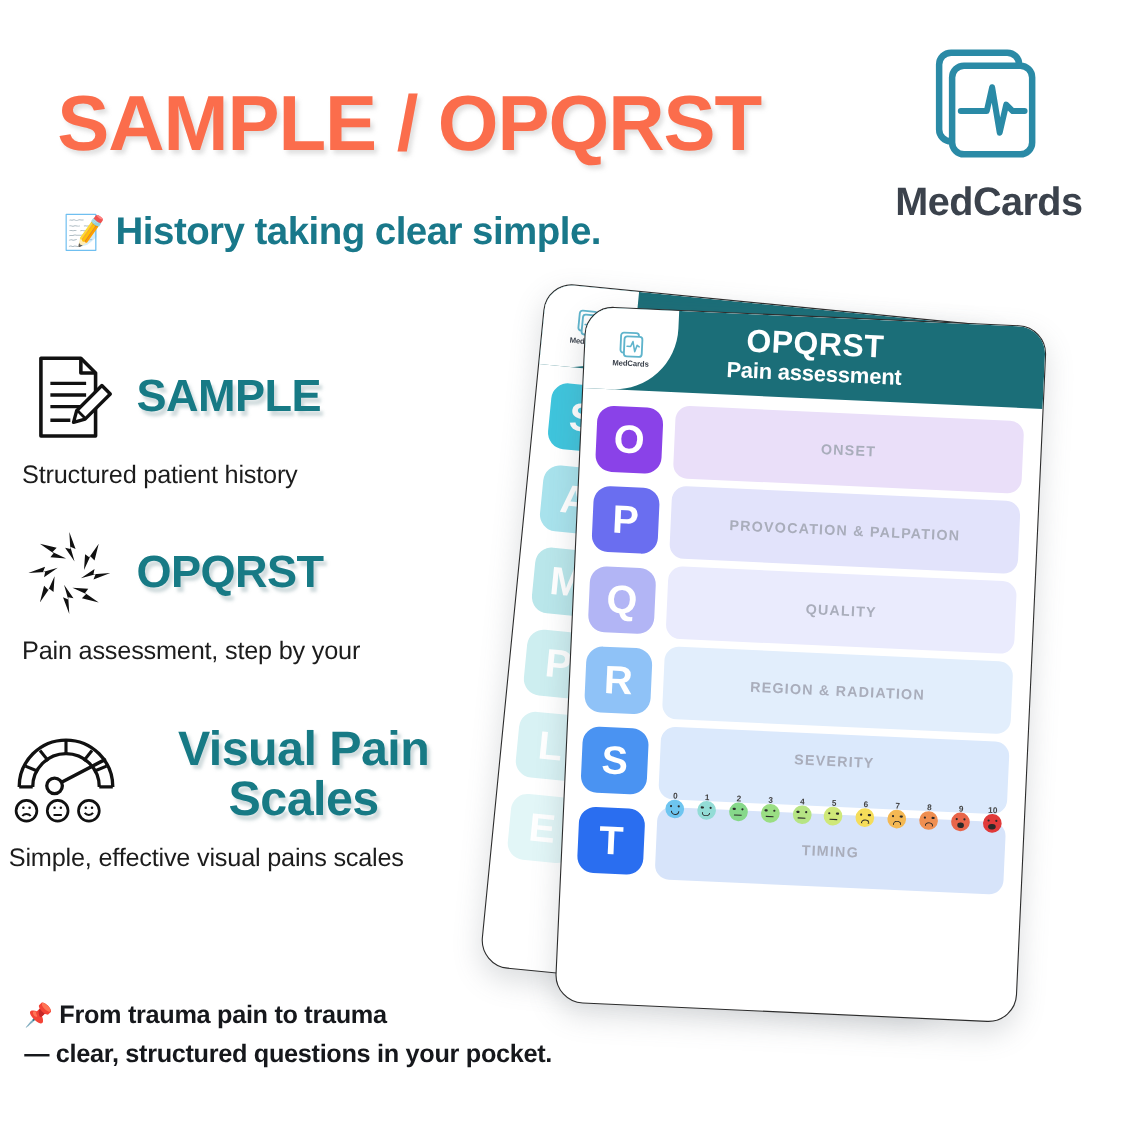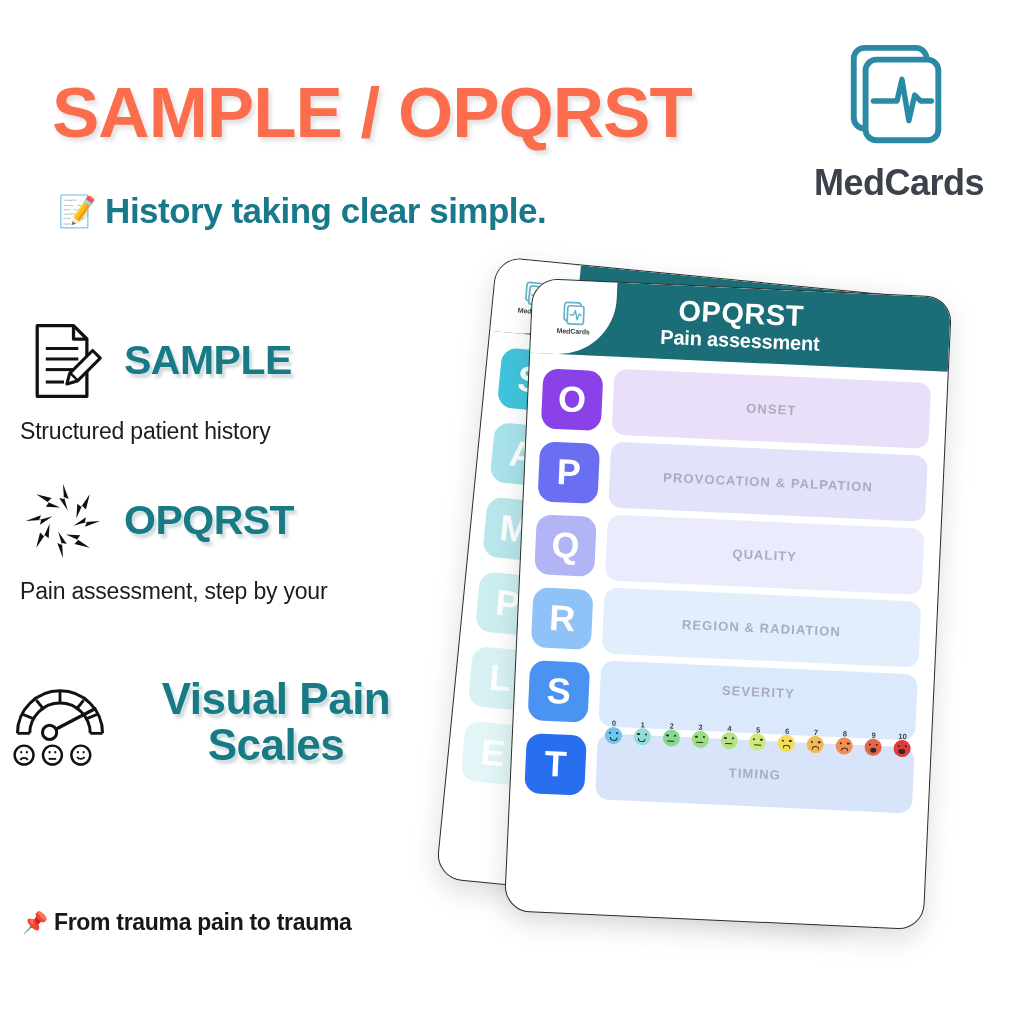--- a/index.html
+++ b/index.html
@@ -46,21 +46,21 @@
     text-shadow:3px 4px 3px rgba(150,175,180,0.45);
     line-height:1.05;
   }
   .feature-desc {
     font-size:23px; color:#1c1c1c; text-align:left;
     margin-top:14px; letter-spacing:-0.2px;
   }
 
   #feature-sample { left:20px; top:318px; width:440px; }
   #feature-opqrst { left:20px; top:478px; width:440px; }
-  #feature-scales { left:8px; top:674px; width:470px; }
+  #feature-scales { left:8px; top:656px; width:470px; }
   #feature-scales .feature-head { gap:14px; }
   #feature-scales .feature-title { font-size:44px; text-align:center; width:300px; }
 
   
   #footer {
     position:absolute; left:22px; top:905px; width:640px;
     font-size:23px; font-weight:bold; color:#16181c;
     line-height:1.52; letter-spacing:-0.3px;
   }
   #footer .pin { font-size:21px; }
@@ -246,25 +246,27 @@
           <circle cx="50" cy="82" r="1.2" fill="#111"></circle>
         <line x1="43" y1="89" x2="51" y2="89" stroke="#111" stroke-width="2"></line>
         <circle cx="77" cy="85" r="10" fill="#fff" stroke="#111" stroke-width="2.6"></circle>
         <circle cx="74" cy="82" r="1.2" fill="#111"></circle>
           <circle cx="80" cy="82" r="1.2" fill="#111"></circle>
         <path d="M73 87 a5 5 0 0 0 8 0" fill="none" stroke="#111" stroke-width="2"></path>
       </svg>
     </div>
     <div class="feature-title">Visual Pain Scales</div>
   </div>
+  <div class="feature-desc">Simple, effective visual pains scales</div>
 </div>
 
 <div id="footer">
   <span class="pin">📌</span>
   <span>From trauma pain to trauma</span><br>
+  <span>— clear, structured questions in your pocket.</span>
 </div>
 
 <div id="card-stack">
 
   <div class="card" id="card-back">
     <div class="card-header">
       <div class="notch">
         <svg width="26" height="26" viewBox="0 0 40 40">
           <rect x="5" y="3" width="25" height="28" rx="4" fill="none" stroke="#5fb4cc" stroke-width="2.6"></rect>
           <rect x="10" y="8" width="25" height="28" rx="4" fill="#fff" stroke="#5fb4cc" stroke-width="2.6"></rect>

